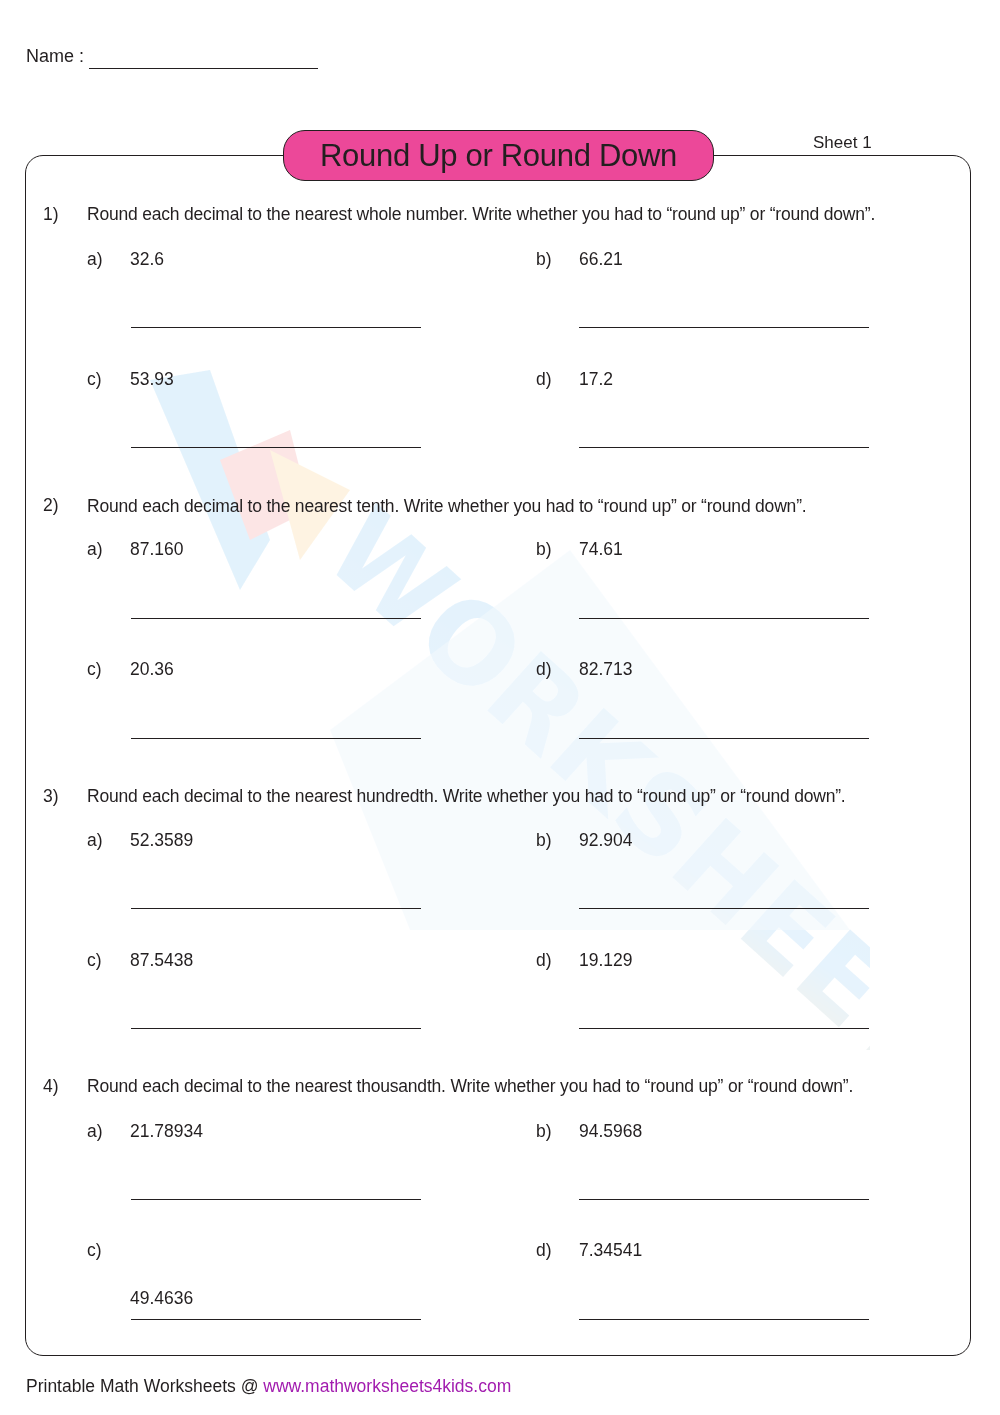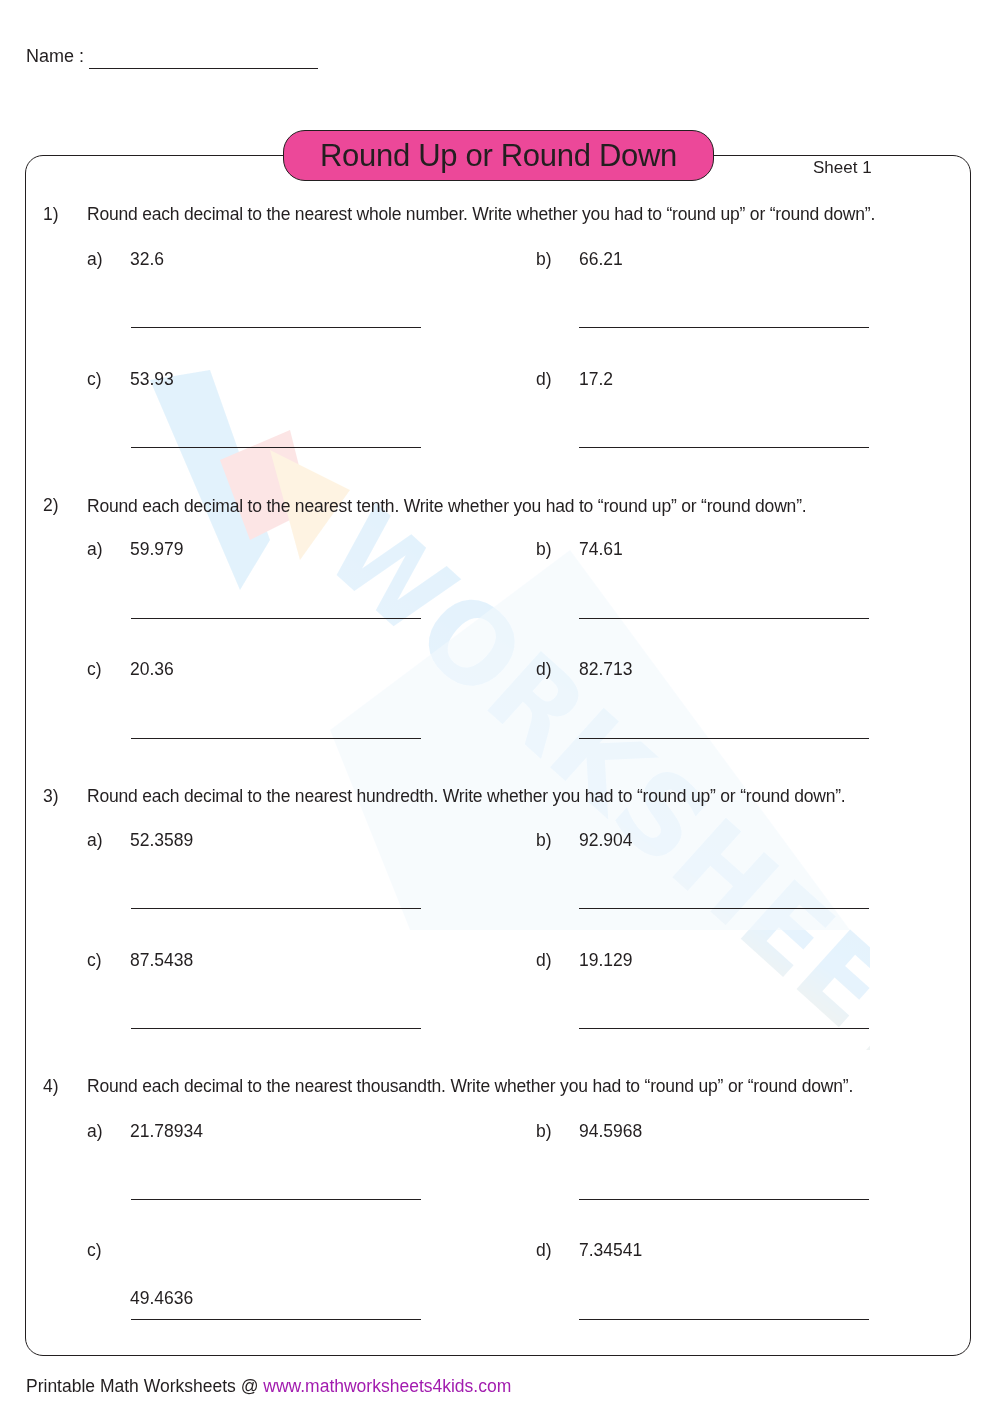--- a/index.html
+++ b/index.html
@@ -2,21 +2,21 @@
 <html><head>
 <meta charset="utf-8">
 <style>
   html,body{margin:0;padding:0;background:#fff;}
   body{width:1000px;height:1415px;position:relative;overflow:hidden;font-family:"Liberation Sans","DejaVu Sans",sans-serif;color:#231f20;}
   .abs{position:absolute;}
   .name-label{left:26px;top:46px;font-size:18px;}
   .name-line{left:89px;top:68px;width:229px;border-bottom:1.5px solid #231f20;}
   .frame{left:25px;top:155px;width:944px;height:1199px;border:1.6px solid #231f20;border-radius:18px;}
   .title-pill{left:283px;top:130px;width:429px;height:49px;border:1.6px solid #231f20;border-radius:22px;background:#ec4899;display:flex;align-items:center;justify-content:center;font-weight:normal;font-size:31px;letter-spacing:-0.3px;}
-  .sheet{left:813px;top:133px;font-size:17px;margin-top:25px;}
+  .sheet{left:813px;top:133px;font-size:17px;}
   .watermark{left:150px;top:370px;width:720px;height:680px;pointer-events:none;opacity:0.12;}
   .q-num{left:43px;font-size:17.5px;}
   .q-text{left:87px;font-size:17.5px;letter-spacing:-0.2px;white-space:nowrap;}
   .it-label{font-size:17.5px;}
   .it-val{font-size:17.5px;text-align:right;}
   .ans{height:0;border-bottom:1.6px solid #231f20;width:290px;}
   .footer{left:26px;top:1376px;font-size:17.5px;}
   .footer .link{color:#a21caf;}
 </style>
 </head>
@@ -59,21 +59,21 @@
   <div class="abs it-label" style="left:536px;top:369px">d)</div>
   <div class="abs it-val" style="left:579px;top:369px">17.2</div>
   <div class="abs ans" style="left:131px;top:447px"></div>
   <div class="abs ans" style="left:579px;top:447px"></div>
 </div>
 
 <div>
   <div class="abs q-num" style="top:495px">2)</div>
   <div class="abs q-text" style="top:496px">Round each decimal to the nearest tenth. Write whether you had to “round up” or “round down”.</div>
   <div class="abs it-label" style="left:87px;top:539px">a)</div>
-  <div class="abs it-val" style="left:130px;top:539px">59.979</div>
+  <div class="abs it-val" style="left:130px;top:539px">87.160</div>
   <div class="abs it-label" style="left:536px;top:539px">b)</div>
   <div class="abs it-val" style="left:579px;top:539px">74.61</div>
   <div class="abs ans" style="left:131px;top:618px"></div>
   <div class="abs ans" style="left:579px;top:618px"></div>
   <div class="abs it-label" style="left:87px;top:659px">c)</div>
   <div class="abs it-val" style="left:130px;top:659px">20.36</div>
   <div class="abs it-label" style="left:536px;top:659px">d)</div>
   <div class="abs it-val" style="left:579px;top:659px">82.713</div>
   <div class="abs ans" style="left:131px;top:738px"></div>
   <div class="abs ans" style="left:579px;top:738px"></div>

